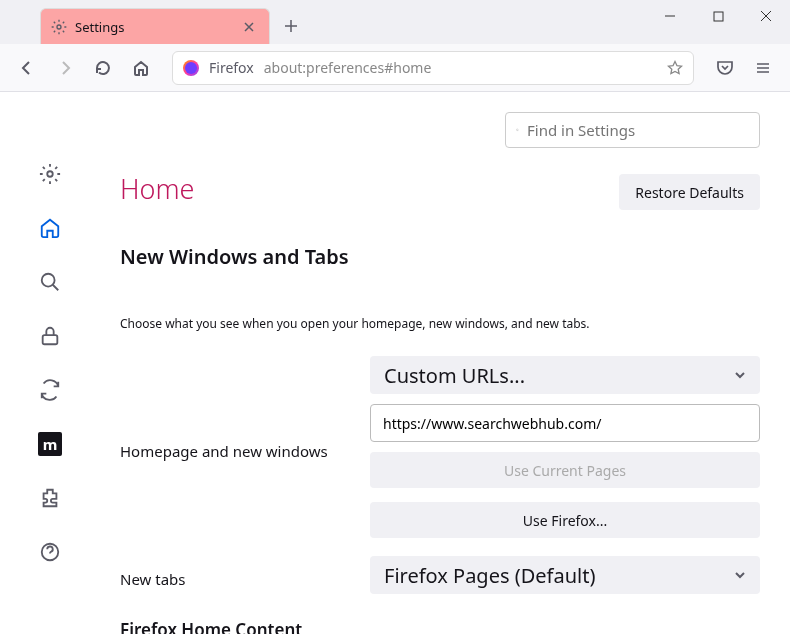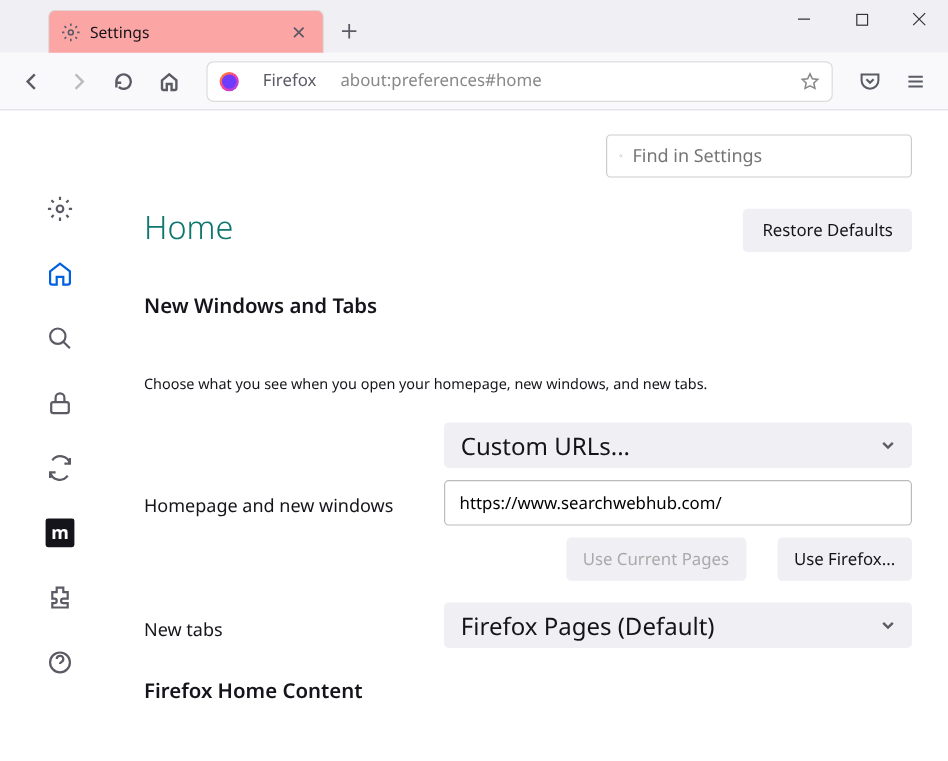--- a/index.html
+++ b/index.html
@@ -12,50 +12,50 @@
     .tab-title { flex: 1; font-size: 13px; color: #15141a; }
     .tab-close { width: 20px; height: 20px; display: flex; align-items: center; justify-content: center; border-radius: 3px; cursor: pointer; }
     .new-tab { width: 30px; height: 30px; display: flex; align-items: center; justify-content: center; margin-left: 6px; margin-bottom: 3px; cursor: pointer; border-radius: 4px; }
     .window-controls { position: absolute; top: 0; right: 0; display: flex; height: 32px; }
     .win-btn { width: 48px; display: flex; align-items: center; justify-content: center; cursor: pointer; }
     
     
     .toolbar { height: 48px; background: #f9f9fb; display: flex; align-items: center; padding: 0 12px; gap: 8px; border-bottom: 1px solid #e0e0e6; }
     .nav-btn { width: 30px; height: 30px; display: flex; align-items: center; justify-content: center; border-radius: 4px; cursor: pointer; color: #5b5b66; }
     .nav-btn.disabled { color: #bbb; }
-    .urlbar { flex: 1; height: 34px; background: #fff; border: 1px solid #ddd; border-radius: 6px; display: flex; align-items: center; padding: 0 10px; gap: 20px; margin: 0 8px; }
+    .urlbar { flex: 1; height: 34px; background: #fff; border: 1px solid #ddd; border-radius: 6px; display: flex; align-items: center; padding: 0 10px; gap: 10px; margin: 0 8px; }
     .ff-logo { width: 16px; height: 16px; border-radius: 50%; background: linear-gradient(135deg, #ff9500, #ff3b9e, #8542ff); position: relative; }
     .ff-logo::after { content: ''; position: absolute; inset: 2px; border-radius: 50%; background: #6e3cff; }
     .url-label { font-size: 14px; color: #5b5b66; }
     .url-text { font-size: 14px; color: #888; flex: 1; }
     .url-star { color: #888; }
     
     
     .content { display: flex; height: calc(634px - 92px); }
     .sidebar { width: 100px; padding-top: 70px; display: flex; flex-direction: column; align-items: center; gap: 30px; }
     .side-icon { width: 24px; height: 24px; color: #5b5b66; cursor: pointer; display: flex; align-items: center; justify-content: center; }
     .side-icon.active { color: #0060df; }
     .side-m { width: 24px; height: 24px; background: #15141a; color: #fff; font-weight: bold; font-size: 15px; display: flex; align-items: center; justify-content: center; border-radius: 2px; }
     
     .main { flex: 1; padding: 20px 30px 0 20px; position: relative; }
     .search-box { position: absolute; top: 20px; right: 30px; width: 255px; height: 36px; border: 1px solid #ccc; border-radius: 4px; display: flex; align-items: center; padding: 0 10px; gap: 8px; }
     .search-box input { border: none; outline: none; font-size: 15px; flex: 1; }
     
-    h1 { font-size: 27px; font-weight: 300; color: #0f766e; margin-top: 58px; margin-bottom: 30px; }
+    h1 { font-size: 27px; font-weight: 300; color: #be185d; margin-top: 58px; margin-bottom: 30px; }
     .restore-btn { position: absolute; top: 82px; right: 30px; height: 36px; padding: 0 16px; background: #f0f0f4; border: none; border-radius: 4px; font-size: 14px; cursor: pointer; color: #15141a; }
     
-    h2 { font-size: 17px; font-weight: 600; color: #15141a; margin-top: 36px; margin-bottom: 8px; }
+    h2 { font-size: 20px; font-weight: 600; color: #15141a; margin-top: 36px; margin-bottom: 8px; }
     .desc { font-size: 12px; color: #15141a; margin-bottom: 24px; margin-top: 45px; }
     
     .row { display: flex; align-items: center; margin-bottom: 18px; }
     .label { width: 250px; font-size: 15px; color: #15141a; padding-top: 8px; }
     .controls { flex: 1; display: flex; flex-direction: column; gap: 10px; }
     .select { height: 38px; background: #f0f0f4; border: none; border-radius: 4px; padding: 0 14px; font-size: 20px; display: flex; align-items: center; justify-content: space-between; cursor: pointer; color: #15141a; }
     .input { height: 38px; border: 1px solid #bbb; border-radius: 4px; padding: 0 12px; font-size: 14px; outline: none; width: 100%; }
-    .btn-row { display: flex; gap: 26px; justify-content: flex-end; }
+    .btn-row { display: flex; gap: 14px; justify-content: flex-end; flex-direction: column; }
     .btn { height: 36px; padding: 0 14px; background: #f0f0f4; border: none; border-radius: 4px; font-size: 14px; cursor: pointer; color: #15141a; }
     .btn.disabled { color: #aaa; }
     
     h3 { font-size: 17px; font-weight: 600; margin-top: 24px; color: #15141a; }
     
     svg { display: block; }
   </style>
 </head>
 <body>
 

